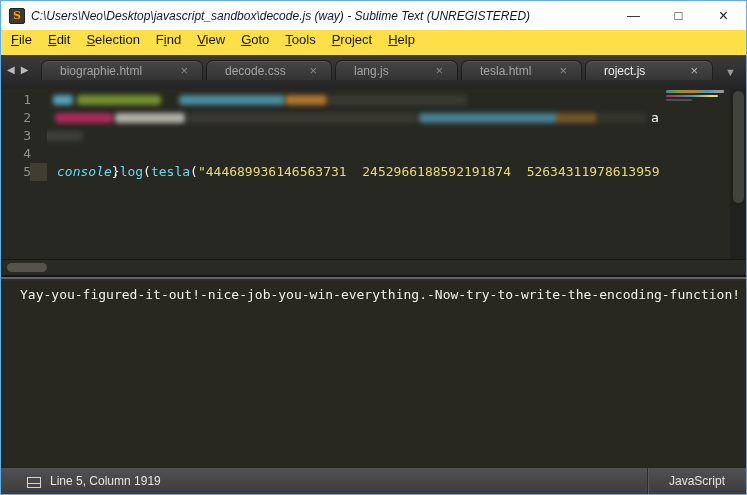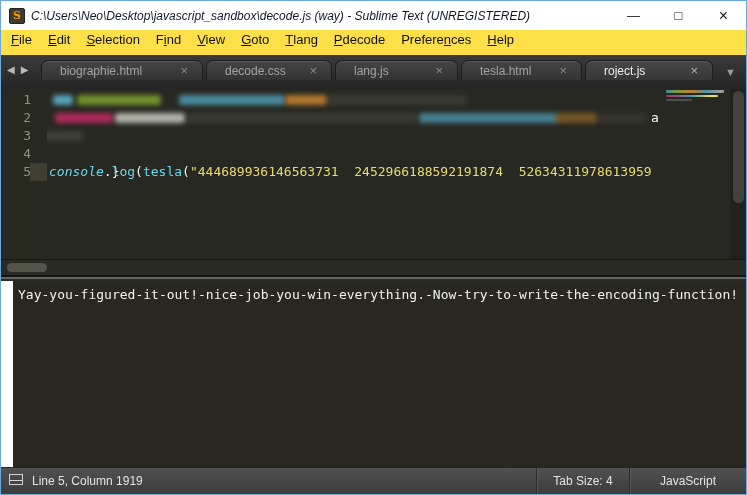--- a/index.html
+++ b/index.html
@@ -45,51 +45,51 @@
   .editor { position:absolute; top:88px; left:0; right:0; height:170px; background:#272822; overflow:hidden; }
   .gutter { position:absolute; left:0; top:2px; width:46px; }
   .gutter .ln { height:18px; line-height:18px; text-align:right; padding-right:16px;
     font-family:"DejaVu Sans Mono", monospace; font-size:13px; color:#8f908a; }
   .gutter-hl { position:absolute; left:29px; top:74px; width:17px; height:18px; background:#403d33; }
   .code-area { position:absolute; left:46px; top:2px; width:617px; height:166px; overflow:hidden; }
   .code-line { position:absolute; left:0; right:0; height:18px; line-height:18px; white-space:pre;
     font-family:"DejaVu Sans Mono", monospace; font-size:13px; color:#f8f8f2; }
   .blur-seg { position:absolute; top:4px; height:10px; border-radius:3px; filter:blur(2.5px); }
   .tok-cyan { color:#66d9ef; }
-  .tok-italic { font-style:italic; }
+  .tok-italic { font-style:italic;margin-left:8px; }
   .tok-white { color:#f8f8f2; }
   .tok-str { color:#e6db74; }
   .trail-a { position:absolute; left:604px; top:0; }
   
   .minimap { position:absolute; left:663px; top:0; width:66px; height:170px; }
   .mm-bar { position:absolute; border-radius:1px; filter:blur(0.6px); }
   .vscroll { position:absolute; left:729px; top:0; width:16px; height:170px; background:#21211d; }
   .vthumb { position:absolute; left:3px; top:2px; width:11px; height:112px; background:#43423c; border-radius:6px; }
   
   .hscroll { position:absolute; top:258px; left:0; right:0; height:16px; background:#2a2a24;
     border-top:1px solid #17170f; }
   .hthumb { position:absolute; left:6px; top:3px; width:40px; height:9px; background:#55544b; border-radius:5px; }
   .splitter { position:absolute; top:274px; left:0; right:0; height:6px;
     background:linear-gradient(#141410 0 2px, #636363 2px 4px, #2c2c26 4px); }
   
-  .output { position:absolute; top:280px; left:0; right:0; height:186px; background:#282821; padding:3px 5px;margin-left:12px; }
+  .output { position:absolute; top:280px; left:0; right:0; height:186px; background:#282821; padding:3px 19px; }
   .out-line { font-family:"DejaVu Sans Mono", monospace; font-size:13px; line-height:21px;
     color:#f2f2ee; white-space:pre; }
   
   .statusbar { position:absolute; top:466px; left:0; right:0; height:27px;
     background:linear-gradient(#515151,#3c3c3c); border-top:1px solid #262626;
     display:flex; align-items:center; justify-content:space-between; color:#e4e4e4; font-size:12px; }
-  .sb-left { display:flex; align-items:flex-start; gap:9px; padding-left:8px; }
+  .sb-left { display:flex; align-items:flex-end; gap:9px; padding-left:26px; }
   .panel-icon { width:14px; height:11px; border:1px solid #d2d2d2; position:relative; }
   .panel-icon .pi-line { position:absolute; left:0; right:0; top:55%; height:1px; background:#d2d2d2; }
   .sb-right { display:flex; height:100%; }
   .sb-sect { display:flex; align-items:center; justify-content:center; height:100%;
     border-left:1px solid #2b2b2b; box-shadow:inset 1px 0 0 #5a5a5a; }
   .sb-sect.tabsize { width:93px; }
-  .sb-sect.syntax { width:117px; }
+  .sb-sect.syntax { width:99px; }
 </style>
 </head>
 <body>
 
 <div class="window">
 
   <div class="titlebar">
     <div class="app-icon">
       <span>S</span>
     </div>
@@ -101,23 +101,22 @@
     </div>
   </div>
 
   <div class="menubar">
     <div class="menu-item"><span></span><span class="mn">F</span><span>ile</span></div>
     <div class="menu-item"><span></span><span class="mn">E</span><span>dit</span></div>
     <div class="menu-item"><span></span><span class="mn">S</span><span>election</span></div>
     <div class="menu-item"><span>F</span><span class="mn">i</span><span>nd</span></div>
     <div class="menu-item"><span></span><span class="mn">V</span><span>iew</span></div>
     <div class="menu-item"><span></span><span class="mn">G</span><span>oto</span></div>
-    <div class="menu-item"><span></span><span class="mn">T</span><span>lang</span></div>
-    <div class="menu-item"><span></span><span class="mn">P</span><span>decode</span></div>
-    <div class="menu-item"><span>Prefere</span><span class="mn">n</span><span>ces</span></div>
+    <div class="menu-item"><span></span><span class="mn">T</span><span>ools</span></div>
+    <div class="menu-item"><span></span><span class="mn">P</span><span>roject</span></div>
     <div class="menu-item"><span></span><span class="mn">H</span><span>elp</span></div>
   </div>
 
   <div class="tabbar">
     <div class="tab-nav">
       <span>◀</span>
       <span>▶</span>
     </div>
     <div class="tabs-row">
       <div class="tab" style="width:162px">
@@ -205,18 +204,17 @@
   </div>
 
   <div class="statusbar">
     <div class="sb-left">
       <div class="panel-icon">
           <div class="pi-line"></div>
         </div>
       <span>Line 5, Column 1919</span>
     </div>
     <div class="sb-right">
-      <div class="sb-sect tabsize">Tab Size: 4</div>
       <div class="sb-sect syntax">JavaScript</div>
     </div>
   </div>
 
 </div>
 
 </body></html>

